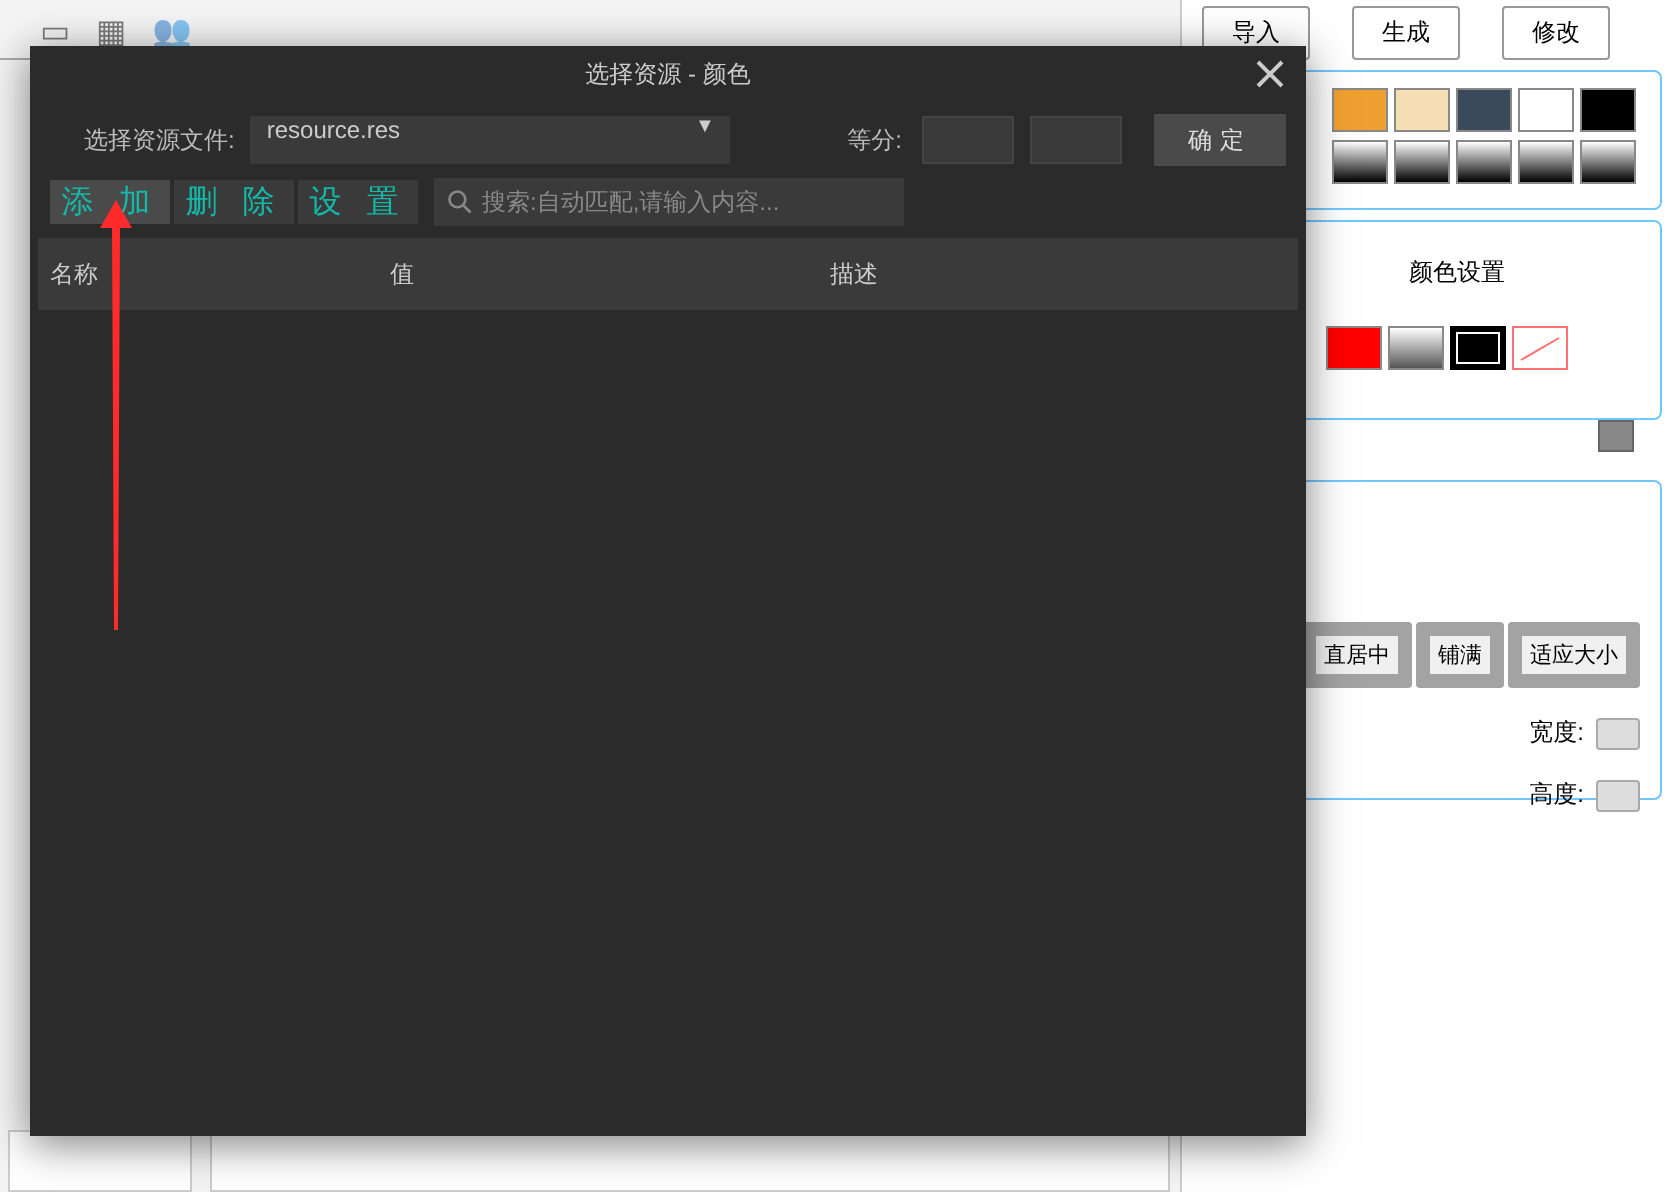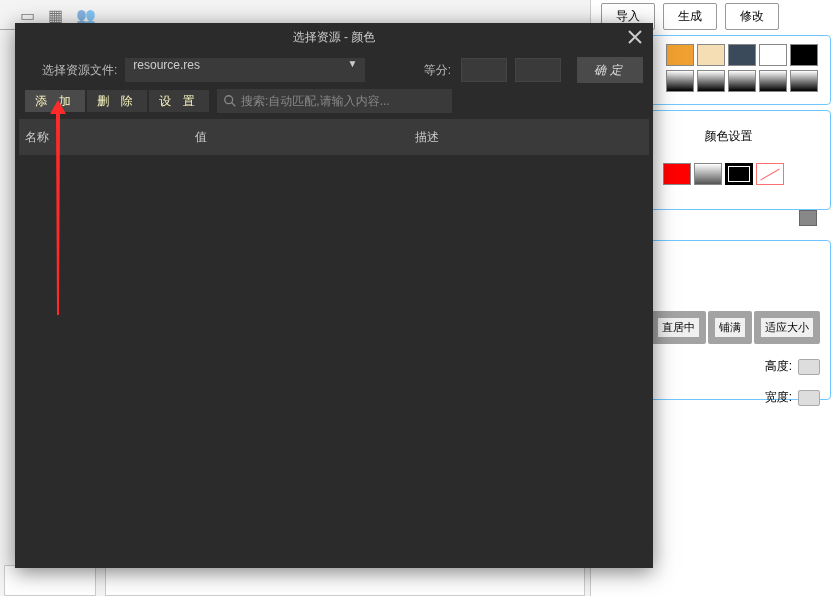--- a/index.html
+++ b/index.html
@@ -1,20 +1,20 @@
 <!DOCTYPE html>
 <html><head>
 <meta charset="utf-8">
 <style>
   * { box-sizing: border-box; margin: 0; padding: 0; font-family: "Microsoft YaHei", sans-serif; }
   body { width: 835px; height: 596px; background: #f4f4f4; position: relative; overflow: hidden; }
 
   
   .bg-panel { position: absolute; right: 0; top: 0; width: 245px; height: 596px; border-left: 1px solid #ccc; background: #fff; }
-  .bg-top-buttons { position: absolute; top: 3px; left: 0; display: flex; gap: 8px; padding-left: 10px; }
+  .bg-top-buttons { position: absolute; top: 3px; left: 0; display: flex; gap: 21px; padding-left: 10px; }
   .bg-btn { font-size: 12px; padding: 4px 14px; border: 1px solid #999; background: #fff; border-radius: 2px; cursor: pointer; }
   .bg-inner { position: absolute; top: 35px; left: 4px; right: 4px; border: 1px solid #70c7ff; border-radius: 4px; padding: 8px 8px 8px 0; }
   .swatch-row { display: flex; gap: 3px; padding-left: 70px; margin-bottom: 4px; }
   .swatch { width: 28px; height: 22px; border: 1px solid #888; }
   .sw-orange { background: #f0a030; }
   .sw-cream { background: #f5deb3; }
   .sw-dark { background: #3a4a5a; }
   .sw-white { background: #fff; }
   .sw-black { background: #000; }
   .grad-row .swatch { background: linear-gradient(to bottom, #fff, #000); }
@@ -46,24 +46,24 @@
   .modal-title { height: 28px; line-height: 28px; text-align: center; position: relative; background: #2b2b2b; }
   .close-x { position: absolute; right: 8px; top: 4px; width: 20px; height: 20px; cursor: pointer; color: #ccc; }
   .close-x svg { width: 16px; height: 16px; }
   .row1 { display: flex; align-items: center; padding: 6px 10px; gap: 8px; margin-left: 17px; }
   .lbl { color: #bbb; }
   .dropdown { flex: 0 0 240px; height: 24px; background: #3a3a3a; border: none; color: #ccc; padding: 0 8px; position: relative; display: flex; cursor: pointer; }
   .dropdown .caret { margin-left: auto; font-size: 10px; }
   .spacer { flex: 1; }
   .deng-label { color: #bbb; margin-right: 2px; }
   .num-box { width: 46px; height: 24px; background: #3a3a3a; border: 1px solid #444; }
-  .confirm { width: 66px; height: 26px; background: #4a4a4a; color: #ddd; border: none; cursor: pointer; font-size: 12px; margin-left: 8px; letter-spacing: 4px; font-style: italic; }
+  .confirm { width: 66px; height: 26px; background: #4a4a4a; color: #ddd; border: none; cursor: pointer; font-size: 12px; margin-left: 8px; letter-spacing: 4px; }
 
   .row2 { display: flex; align-items: center; padding: 0 10px 6px 10px; gap: 2px; }
-  .tab-btn { width: 60px; height: 22px; background: #3a3a3a; color: #fef9c3; border: none; cursor: pointer; font-size: 12px; letter-spacing: 4px; }
+  .tab-btn { width: 60px; height: 22px; background: #3a3a3a; color: #14b8a6; border: none; cursor: pointer; font-size: 16px; letter-spacing: 4px; }
   .tab-btn.active { background: #4a4a4a; }
   .search-wrap { flex: 1; max-width: 235px; height: 24px; background: #3a3a3a; margin-left: 6px; display: flex; align-items: center; padding: 0 6px; }
   .search-icon { width: 14px; height: 14px; margin-right: 4px; opacity: 0.7; }
   .search-input { flex: 1; background: transparent; border: none; color: #ccc; font-size: 12px; outline: none; }
   .search-input::placeholder { color: #888; }
 
   .table-head { display: flex; background: #3a3a3a; height: 36px; align-items: center; margin: 0 4px; padding: 0 6px; }
   .th-name { width: 170px; }
   .th-value { width: 200px; text-align: left; }
   .th-desc { flex: 1; text-align: left; padding-left: 20px; }
@@ -124,25 +124,25 @@
     </div>
   </div>
   <div class="tiny-field"></div>
   <div class="size-section">
     <div class="size-btns">
       <button class="sz-btn">直居中</button>
       <button class="sz-btn">铺满</button>
       <button class="sz-btn">适应大小</button>
     </div>
     <div class="wh-row">
-      <span>高度:</span>
+      <span>宽度:</span>
       <span class="wh-input"></span>
     </div>
     <div class="wh-row">
-      <span>宽度:</span>
+      <span>高度:</span>
       <span class="wh-input"></span>
     </div>
   </div>
 </div>
 
 <div class="modal">
   <div class="modal-title">
     <span>选择资源 - 颜色</span>
     <span class="close-x">
       <svg viewBox="0 0 16 16">

